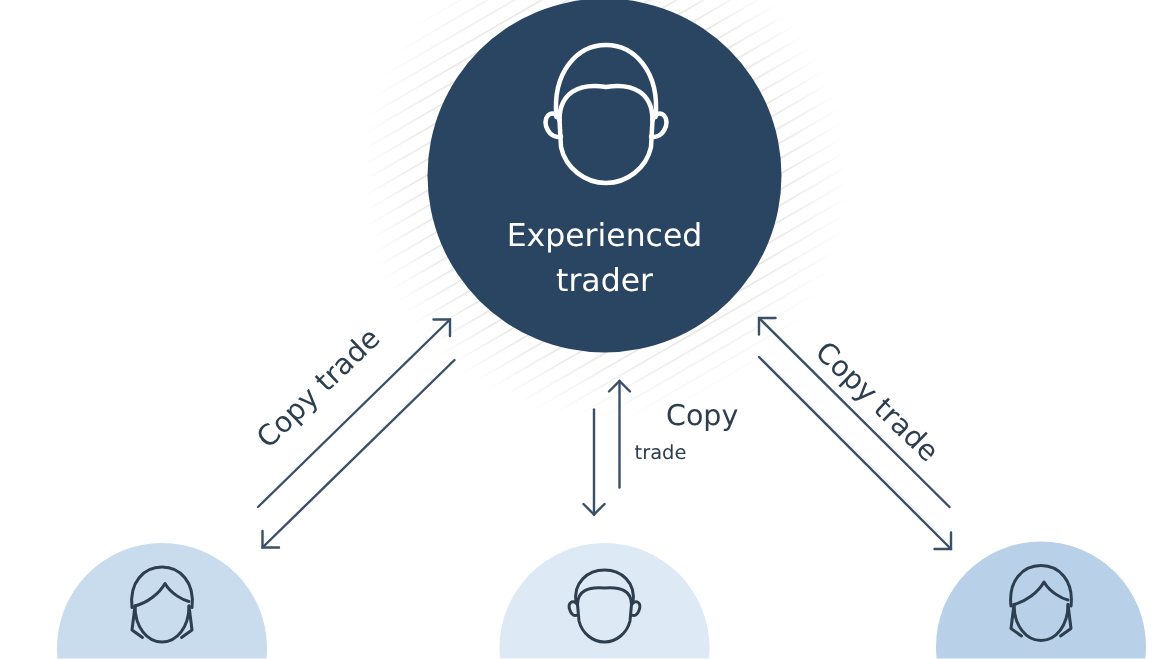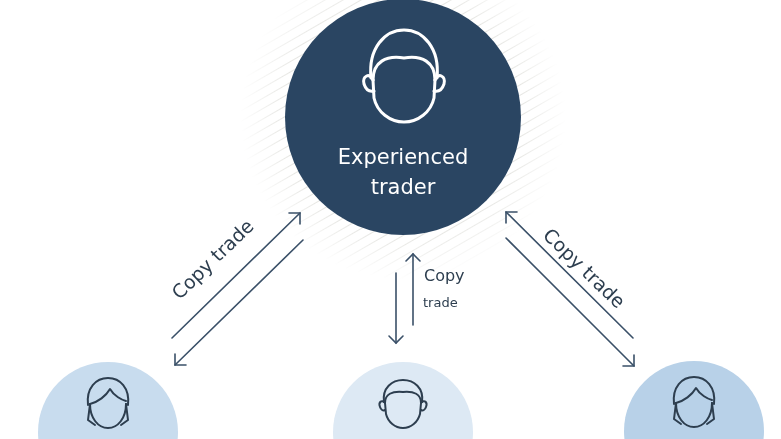--- a/index.html
+++ b/index.html
@@ -85,16 +85,16 @@
     <path d="M712,403 L714,419 L707,424"></path>
     <path d="M676,403 C676,417 684,427 694,427 C704,427 712,417 712,403"></path>
   </g>
 </svg>
 
 <div class="main-label" style="top:142px;">Experienced</div>
 <div class="main-label" style="top:172px;">trader</div>
 
 <div class="label" style="left:160px; top:248px; font-size:19px; transform:rotate(-44deg); transform-origin:center;">Copy trade</div>
 
-<div class="label" style="left:424px; top:266px; font-size:16px;">Copy</div>
+<div class="label" style="left:444px; top:266px; font-size:19px;">Copy</div>
 <div class="label" style="left:423px; top:295px; font-size:13px;">trade</div>
 
 <div class="label" style="left:532px; top:257px; font-size:19px; transform:rotate(44deg); transform-origin:center;">Copy trade</div>
 
 </body></html>

